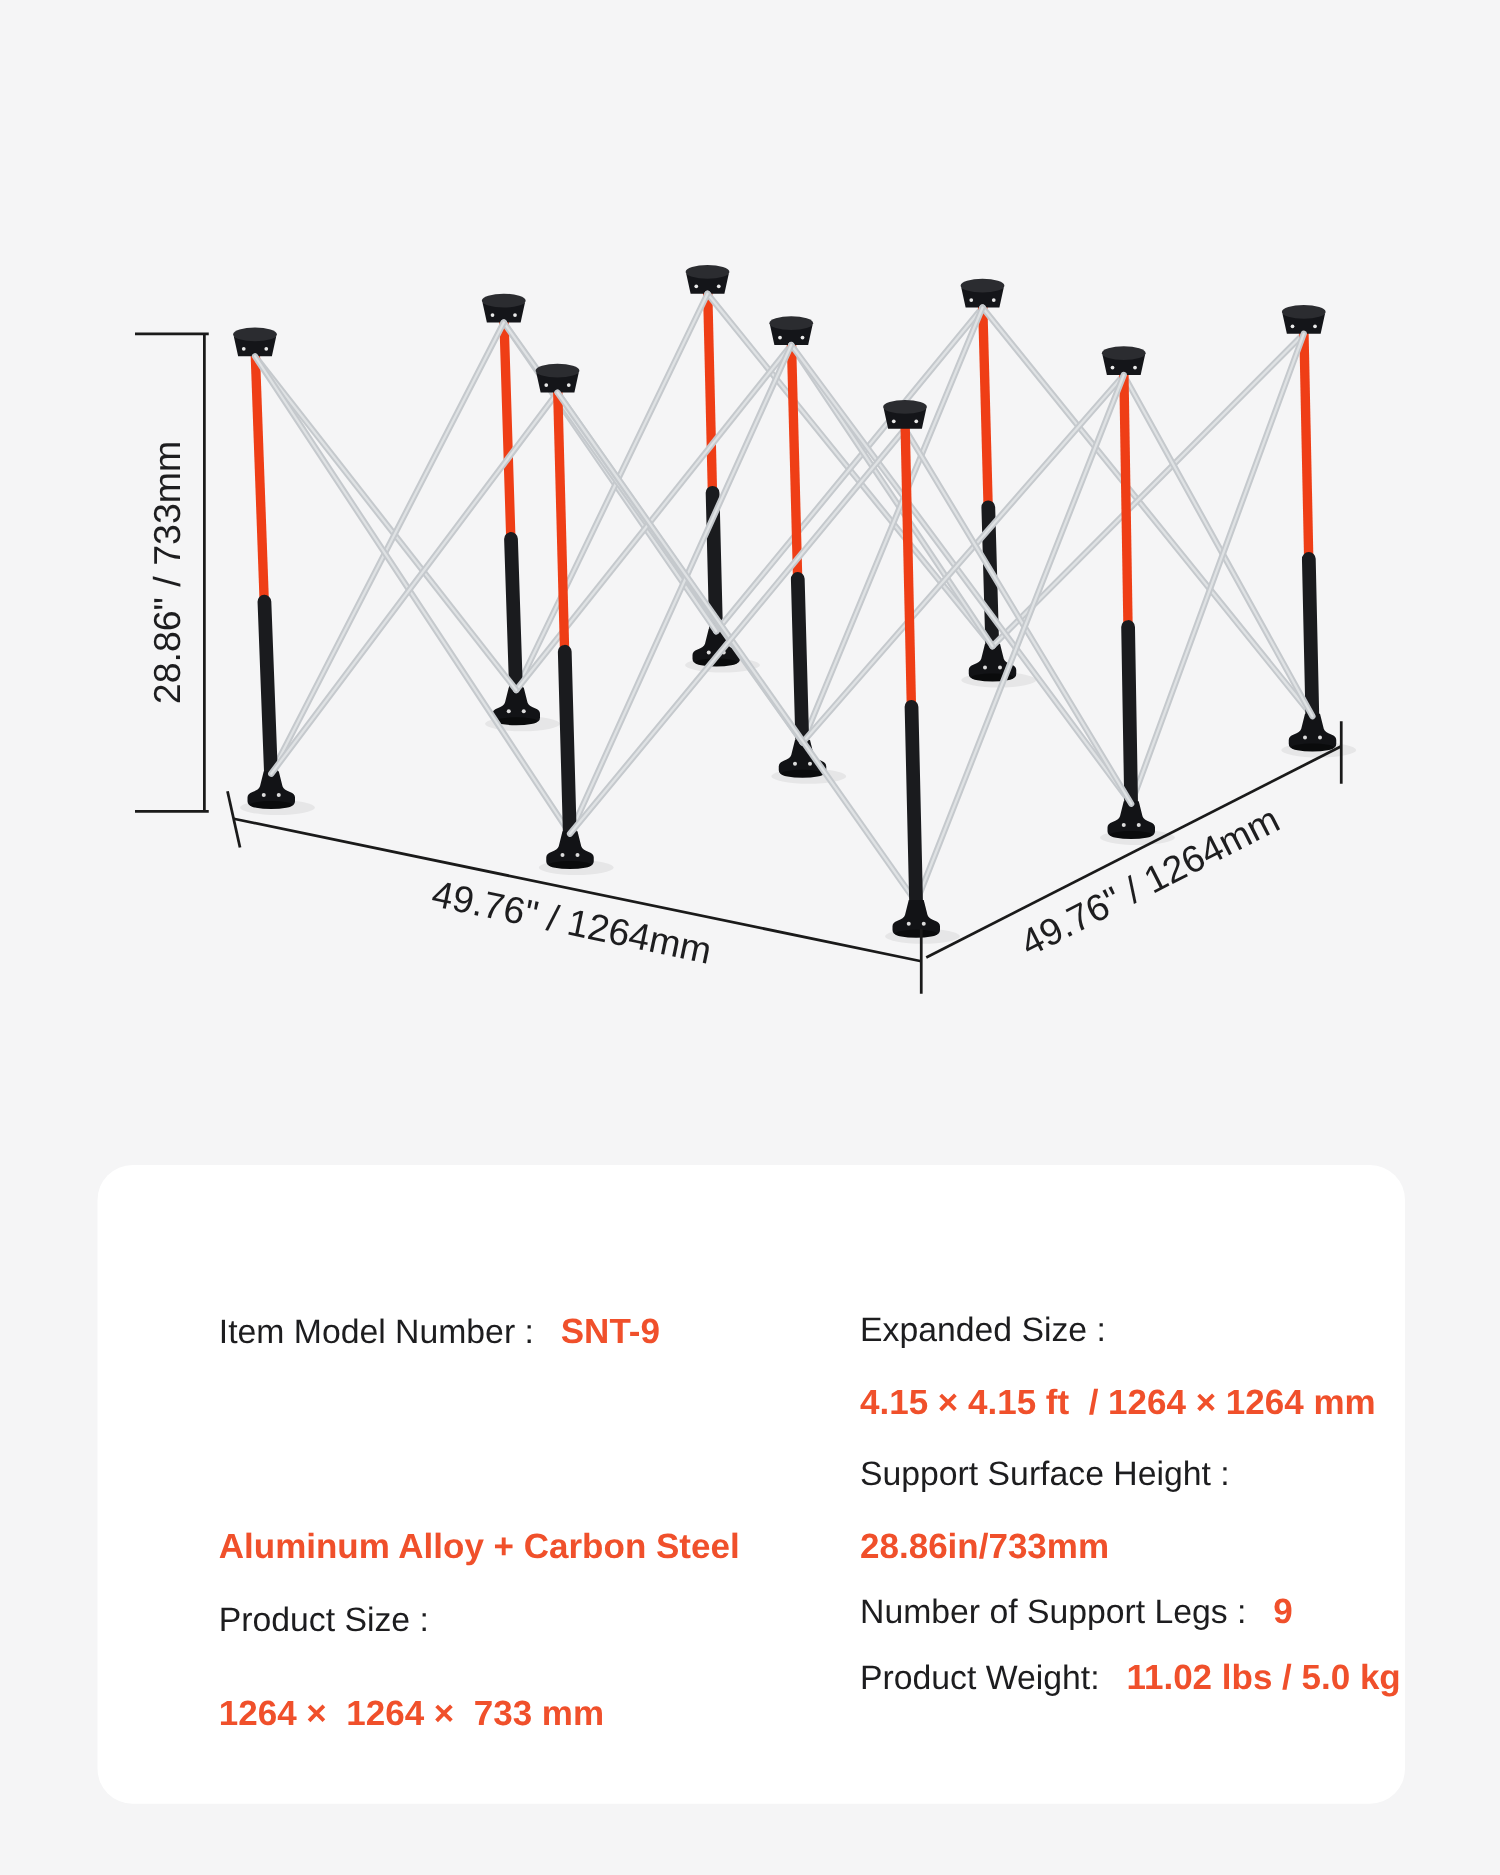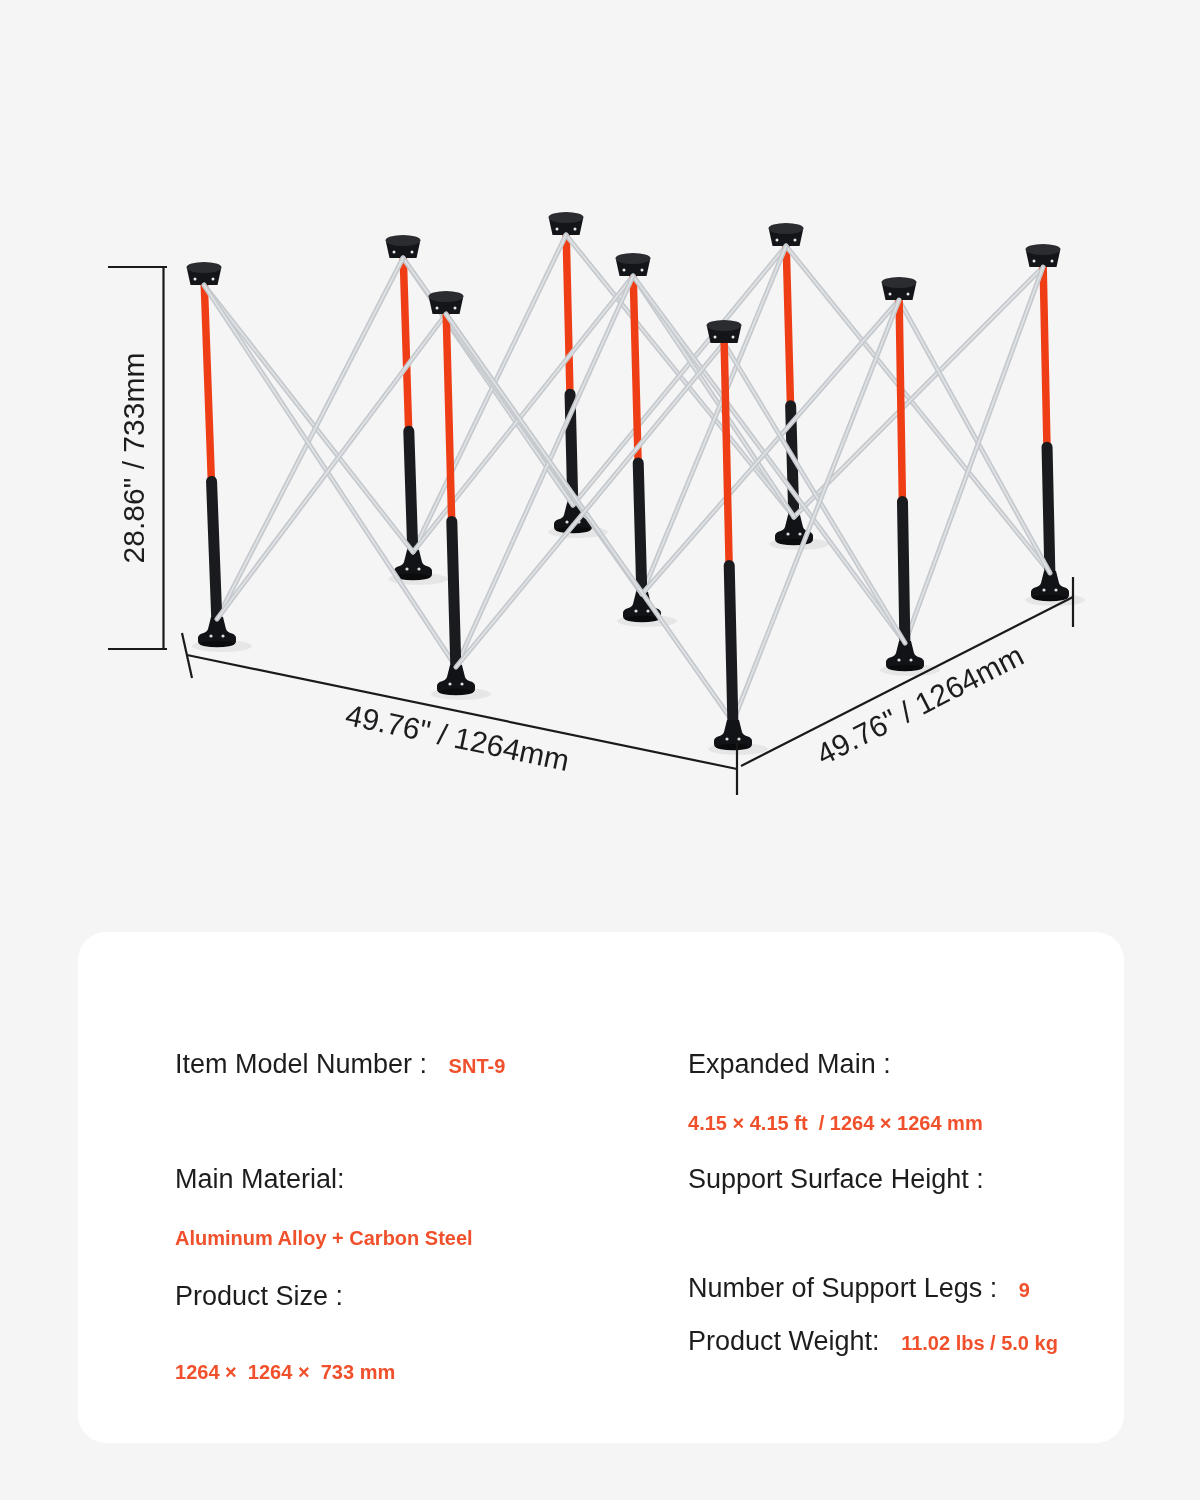--- a/index.html
+++ b/index.html
@@ -12,21 +12,21 @@
   }
   .figure-wrap{position:absolute;left:0;top:0;width:1200px;height:930px;}
   svg text{font-family:"Liberation Sans", sans-serif;}
   .dim-text{fill:var(--text,#1d1d1f);font-size:30px;}
   .spec-card{
     position:absolute;left:78px;top:932px;width:1046px;height:511px;
     background:var(--card,#ffffff);border-radius:28px;
   }
   .spec-row{position:absolute;white-space:pre;font-size:27px;color:var(--text,#1d1d1f);}
   .spec-label{color:var(--text,#1d1d1f);font-weight:400;}
-  .spec-value{color:var(--accent,#f0502b);font-weight:700;font-size:20px;}
+  .spec-value{color:var(--accent,#f0502b);font-weight:700;font-size:28px;}
   .gap{display:inline-block;width:14px;}
   .col-left{left:52px;}
   .col-right{left:565px;}
 </style>
 </head>
 <body>
 
 <div class="page">
 
   <div class="figure-wrap">
@@ -280,42 +280,42 @@
       </g>
       <text class="dim-text" transform="translate(921,707) rotate(-27)" text-anchor="middle" dominant-baseline="middle">49.76" / 1264mm</text>
     </svg>
   </div>
 
   <div class="spec-card">
 
     <div class="spec-row col-left" style="top:86px">
       <span class="spec-label">Item Model Number : </span><span class="gap"></span><span class="spec-value">SNT-9</span>
     </div>
-    <div class="spec-row col-left" style="top:201px">
-      <span class="spec-label">Main Material:</span>
-    </div>
     <div class="spec-row col-left" style="top:258px">
       <span class="spec-value">Aluminum Alloy + Carbon Steel</span>
     </div>
     <div class="spec-row col-left" style="top:318px">
       <span class="spec-label">Product Size : </span>
     </div>
     <div class="spec-row col-left" style="top:392px">
       <span class="spec-value">1264 ×  1264 ×  733 mm</span>
     </div>
 
     <div class="spec-row col-right" style="top:86px">
-      <span class="spec-label">Expanded Main : </span>
+      <span class="spec-label">Expanded Size : </span>
     </div>
     <div class="spec-row col-right" style="top:143px">
       <span class="spec-value">4.15 × 4.15 ft  / 1264 × 1264 mm</span>
     </div>
     <div class="spec-row col-right" style="top:201px">
       <span class="spec-label">Support Surface Height : </span>
     </div>
+    <div class="spec-row col-right" style="top:258px">
+      <span class="spec-value">28.86in/733mm</span>
+    </div>
     <div class="spec-row col-right" style="top:310px">
       <span class="spec-label">Number of Support Legs : </span><span class="gap"></span><span class="spec-value">9</span>
     </div>
     <div class="spec-row col-right" style="top:363px">
       <span class="spec-label">Product Weight: </span><span class="gap"></span><span class="spec-value">11.02 lbs / 5.0 kg</span>
     </div>
   </div>
 </div>
 
 </body></html>

